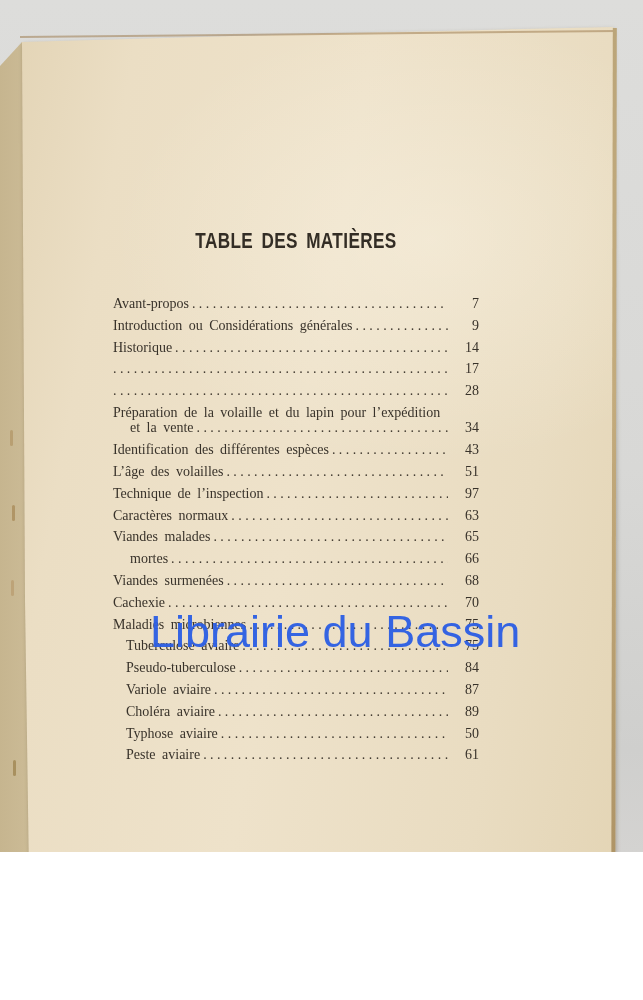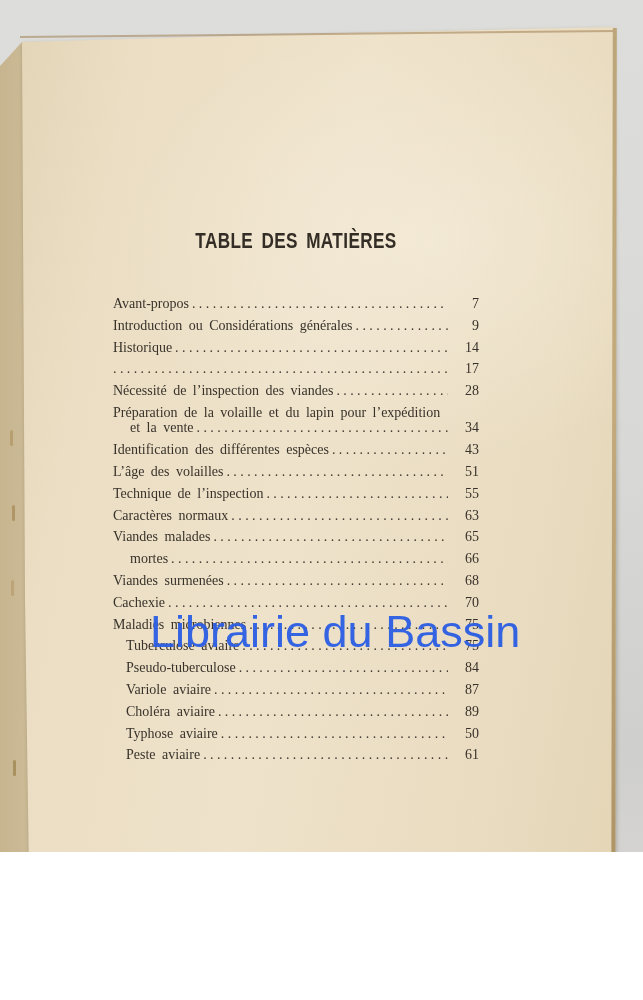--- a/index.html
+++ b/index.html
@@ -133,21 +133,20 @@
           </div>
         </div>
         <div class="toc-row">
           <div class="toc-line">
             <span class="toc-dots">..........................................................................................</span>
             <span class="toc-page">17</span>
           </div>
         </div>
         <div class="toc-row">
           <div class="toc-line">
-            <span class="toc-label">Nécessité de l’inspection des viandes</span>
             <span class="toc-dots">..........................................................................................</span>
             <span class="toc-page">28</span>
           </div>
         </div>
         <div class="toc-row">
           <div class="toc-line first">
             <span class="toc-label">Préparation de la volaille et du lapin pour l’expédition</span>
           </div>
           <div class="toc-line cont">
             <span class="toc-label">et la vente</span>
@@ -166,21 +165,21 @@
           <div class="toc-line">
             <span class="toc-label">L’âge des volailles</span>
             <span class="toc-dots">..........................................................................................</span>
             <span class="toc-page">51</span>
           </div>
         </div>
         <div class="toc-row">
           <div class="toc-line">
             <span class="toc-label">Technique de l’inspection</span>
             <span class="toc-dots">..........................................................................................</span>
-            <span class="toc-page">55</span>
+            <span class="toc-page">97</span>
           </div>
         </div>
         <div class="toc-row">
           <div class="toc-line">
             <span class="toc-label">Caractères normaux</span>
             <span class="toc-dots">..........................................................................................</span>
             <span class="toc-page">63</span>
           </div>
         </div>
         <div class="toc-row">

